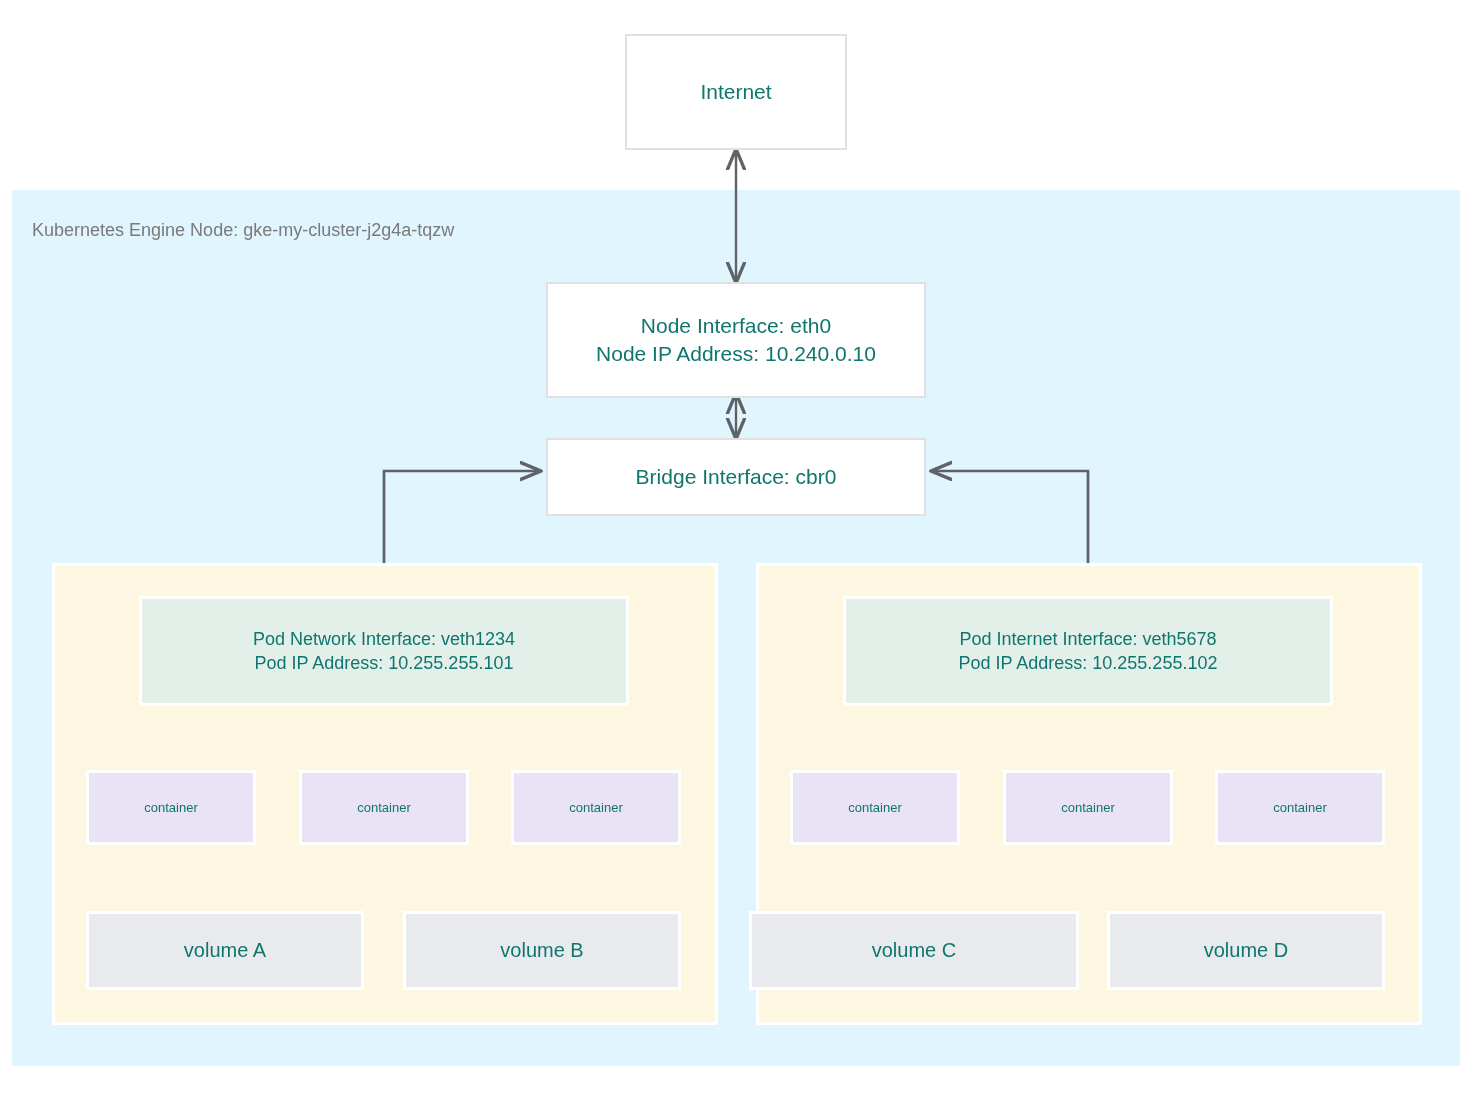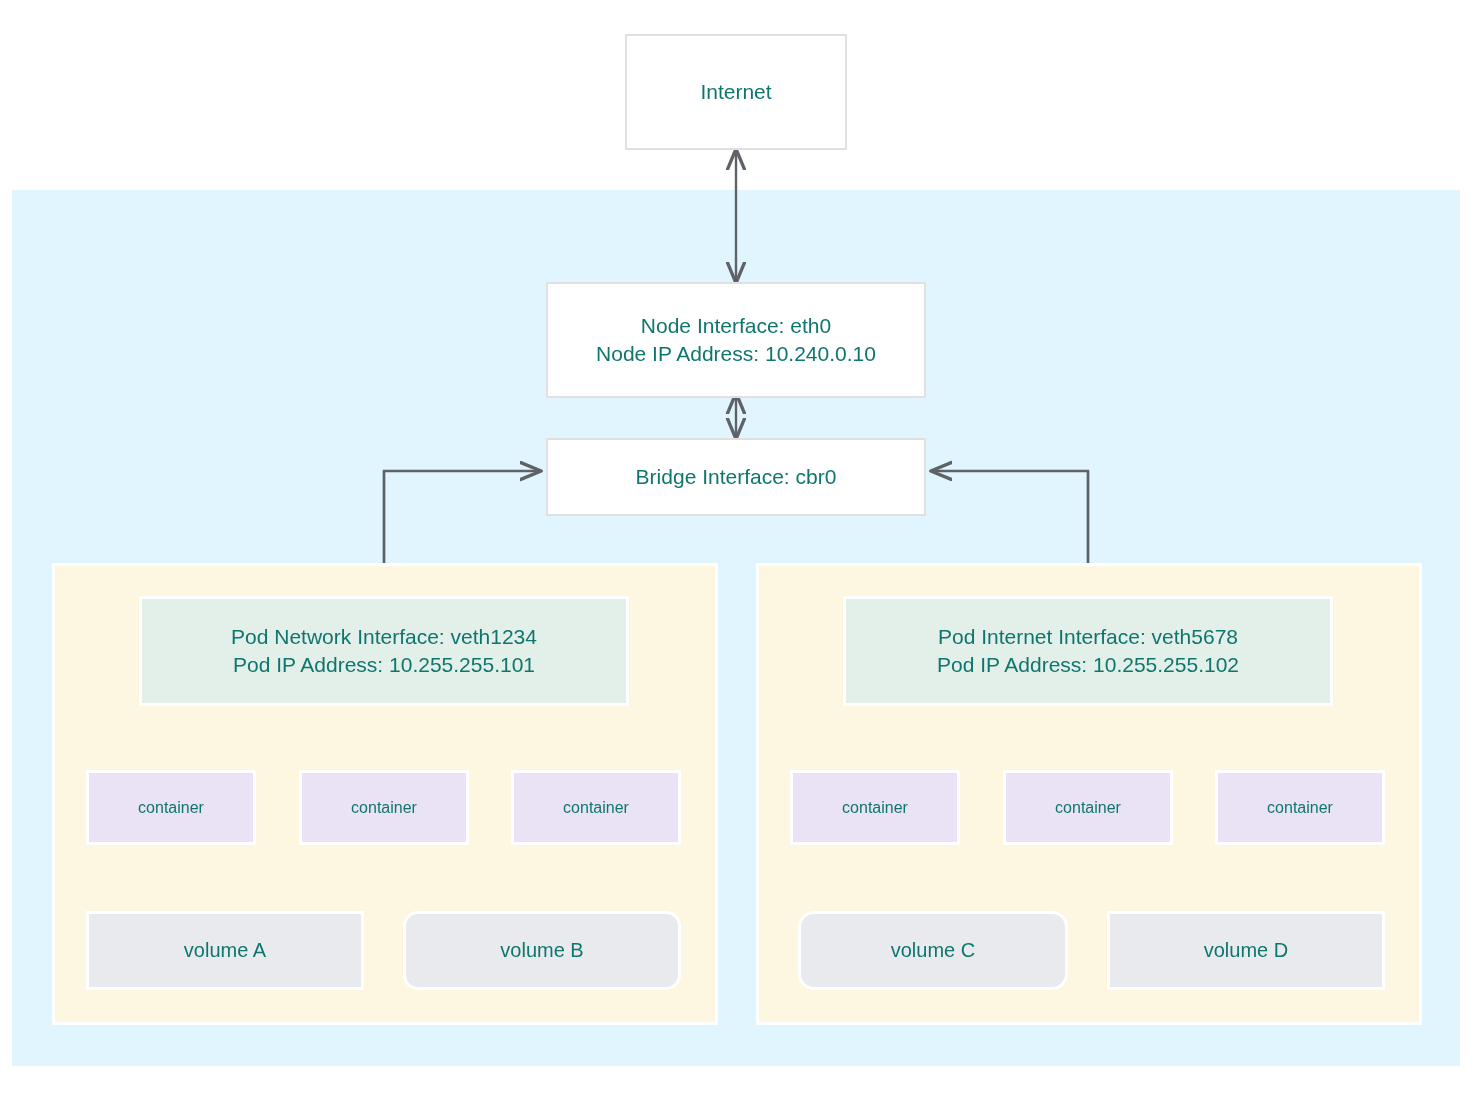--- a/index.html
+++ b/index.html
@@ -60,40 +60,41 @@
   }
   .pod-group {
     position: absolute;
     box-sizing: border-box;
     background: #fdf6e0;
     border: 3px solid #ffffff;
   }
   .pod-iface {
     background: #e3efe9;
     border: 3px solid #ffffff;
-    font-size: 21px;
+    font-size: 18px;
   }
   .container-box {
     background: #e9e3f5;
     border: 3px solid #ffffff;
-    font-size: 16px;
+    font-size: 13px;
   }
   .volume-box {
     background: #e8eaed;
     border: 3px solid #ffffff;
     font-size: 20px;
   }
   .line1 { display: block; }
 </style>
 </head>
 <body>
 
 <div id="canvas">
 
   <div class="node-group"></div>
+  <div class="node-group-label">Kubernetes Engine Node: gke-my-cluster-j2g4a-tqzw</div>
 
   <svg class="wires" viewBox="0 0 1472 1100" xmlns="http://www.w3.org/2000/svg">
     <defs>
       <marker id="arrow-end" markerWidth="10" markerHeight="10" refX="8.5" refY="4" orient="auto" markerUnits="strokeWidth">
         <path d="M0.5,0.5 L9,4 L0.5,7.5" fill="none" stroke="#5f6368" stroke-width="1.4" stroke-linecap="round" stroke-linejoin="round"></path>
       </marker>
       <marker id="arrow-start" markerWidth="10" markerHeight="10" refX="1.5" refY="4" orient="auto" markerUnits="strokeWidth">
         <path d="M9.5,0.5 L1,4 L9.5,7.5" fill="none" stroke="#5f6368" stroke-width="1.4" stroke-linecap="round" stroke-linejoin="round"></path>
       </marker>
     </defs>
@@ -166,21 +167,21 @@
   <div class="box container-box" style="left:299px; top:770px; width:170px; height:75px;">
     <span>container</span>
   </div>
   <div class="box container-box" style="left:511px; top:770px; width:170px; height:75px;">
     <span>container</span>
   </div>
 
   <div class="box volume-box" style="left:86px; top:911px; width:278px; height:79px;">
     <span>volume A</span>
   </div>
-  <div class="box volume-box" style="left:403px; top:911px; width:278px; height:79px;border-radius:15px;">
+  <div class="box volume-box" style="left:403px; top:911px; width:278px; height:79px;">
     <span>volume B</span>
   </div>
 
   <div class="pod-group" style="left:756px; top:563px; width:666px; height:462px;"></div>
 
   <div class="box pod-iface" style="left:843px; top:596px; width:490px; height:110px;">
     <span>
       <span class="line1">Pod Internet Interface: veth5678</span>
       <span class="line1">Pod IP Address: 10.255.255.102</span>
     </span>
@@ -189,20 +190,20 @@
   <div class="box container-box" style="left:790px; top:770px; width:170px; height:75px;">
     <span>container</span>
   </div>
   <div class="box container-box" style="left:1003px; top:770px; width:170px; height:75px;">
     <span>container</span>
   </div>
   <div class="box container-box" style="left:1215px; top:770px; width:170px; height:75px;">
     <span>container</span>
   </div>
 
-  <div class="box volume-box" style="left:798px; top:911px; width:270px; height:79px;border-radius:16px;">
+  <div class="box volume-box" style="left:749px; top:911px; width:330px; height:79px;">
     <span>volume C</span>
   </div>
   <div class="box volume-box" style="left:1107px; top:911px; width:278px; height:79px;">
     <span>volume D</span>
   </div>
 
 </div>
 
 </body></html>

